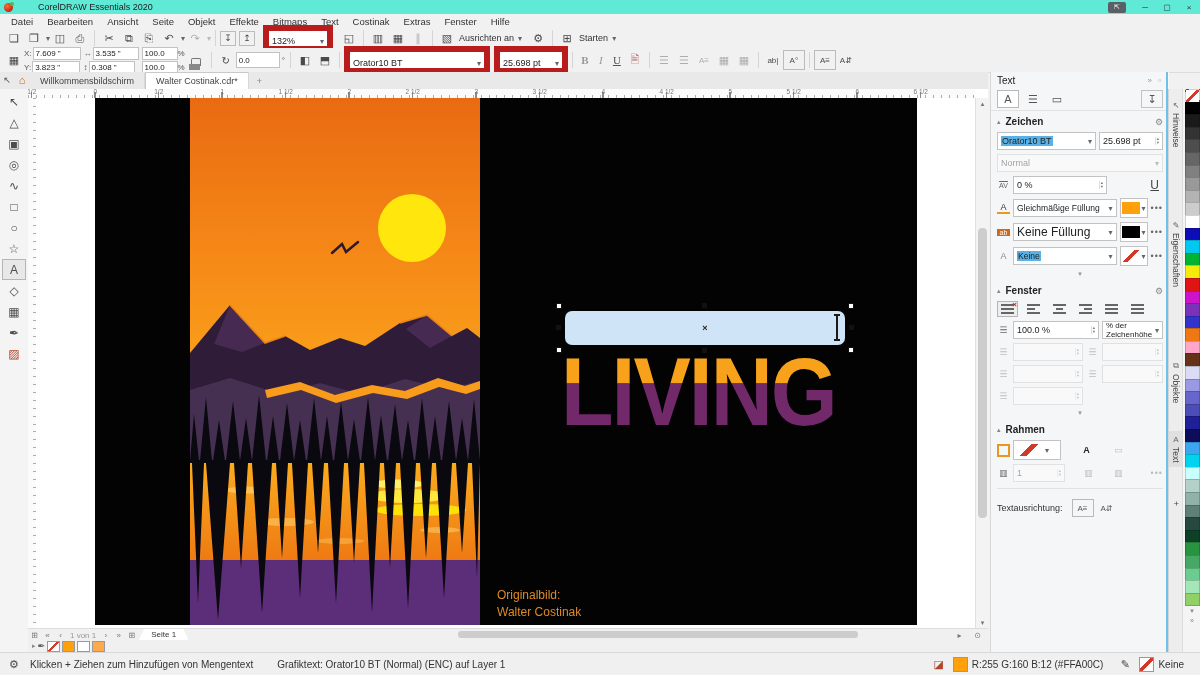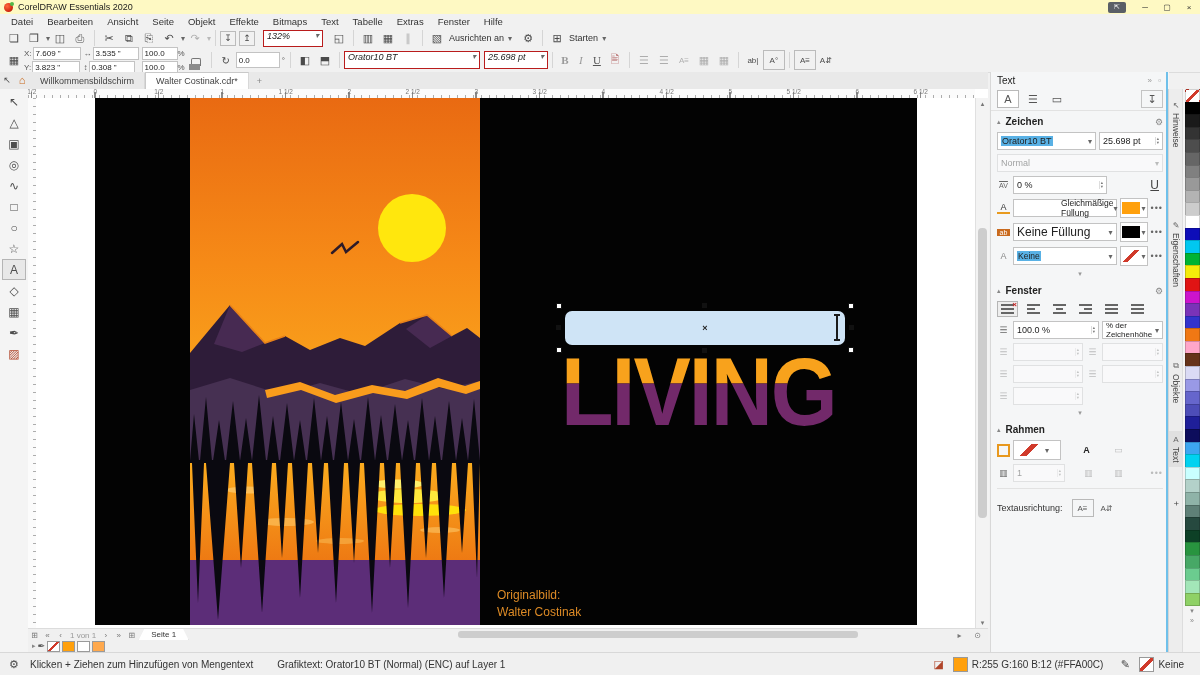--- a/index.html
+++ b/index.html
@@ -3,32 +3,32 @@
 <meta charset="utf-8">
 <style>
   html,body{margin:0;padding:0;}
   #app{position:relative;width:1200px;height:675px;background:#f1f1f1;font-family:"Liberation Sans",sans-serif;color:#222;overflow:hidden;-webkit-font-smoothing:antialiased;}
   .abs{position:absolute;}
   .row{display:flex;align-items:center;}
   .dis{opacity:.4;}
   .sep{width:1px;height:16px;background:#d5d5d5;margin:0 4px;}
   .dd{font-size:8px;color:#666;margin-left:2px;}
   
-  #titlebar{left:0;top:0;width:1200px;height:14px;background:#fef9c3;border-bottom:1px solid #e3e3e3;display:flex;align-items:center;font-size:9px;}
+  #titlebar{left:0;top:0;width:1200px;height:14px;background:#5eead4;border-bottom:1px solid #e3e3e3;display:flex;align-items:center;font-size:9px;gap:20px;}
   #applogo{width:9px;height:9px;border-radius:50%;background:radial-gradient(circle at 35% 35%,#ff6a3c,#d62b12 60%,#8f1b0a);margin:0 5px 0 4px;position:relative;}
   #applogo:after{content:"";position:absolute;right:-1px;top:-1px;width:4px;height:4px;border-radius:50%;background:#53b948;}
   .wbtn{width:22px;height:13px;display:flex;align-items:center;justify-content:center;font-size:8px;color:#333;}
   #sharebtn{width:18px;height:11px;background:#5a5f66;color:#fff;border-radius:2px;font-size:7px;display:flex;align-items:center;justify-content:center;margin-right:8px;}
   
   #menubar{left:0;top:14px;width:1200px;height:14px;background:#f1f1f1;display:flex;align-items:center;padding-left:4px;font-size:9.5px;color:#333;}
   .menu-item{padding:0 7px;height:14px;display:flex;align-items:center;}
   
   #toolbar{left:0;top:28px;width:1200px;height:20px;background:#f1f1f1;border-bottom:1px solid #e0e0e0;display:flex;align-items:center;padding-left:4px;}
   .tbico{width:20px;height:18px;display:inline-flex;align-items:center;justify-content:center;font-size:11px;color:#4a4a4a;}
-  .combo{background:#fff;border:1px solid #b91c1c;height:15px;display:flex;align-items:flex-start;font-size:9px;padding:0 3px;color:#222;font-style:italic;}
+  .combo{background:#fff;border:6px solid #b91c1c;height:15px;display:flex;align-items:flex-end;font-size:9px;padding:0 3px;color:#222;}
   .combo .dd{margin-left:auto;padding-left:4px;}
   .tbtext{font-size:9px;color:#333;margin:0 2px;}
   
   #propbar{left:0;top:48px;width:1200px;height:24px;background:#f1f1f1;border-bottom:1px solid #dcdcdc;display:flex;align-items:center;padding-left:4px;}
   .pfield{background:#fff;border:1px solid #c3c3c3;height:11px;font-size:8px;display:flex;align-items:center;padding:0 2px;color:#222;}
   .pstack{display:flex;flex-direction:column;gap:1px;margin-right:3px;}
   .plabel{font-size:8px;color:#555;margin-right:1px;}
   .bbtn{font-size:11px;color:#9a9a9a;width:16px;text-align:center;font-family:"Liberation Serif",serif;}
   
   #tabbar{left:0;top:72px;width:988px;height:17px;background:#e9e9e9;border-bottom:1px solid #d8d8d8;display:flex;align-items:flex-end;font-size:9px;color:#444;}
@@ -139,21 +139,21 @@
   <div id="menubar" class="abs">
 
   <div class="menu-item">Datei</div>
       <div class="menu-item">Bearbeiten</div>
       <div class="menu-item">Ansicht</div>
       <div class="menu-item">Seite</div>
       <div class="menu-item">Objekt</div>
       <div class="menu-item">Effekte</div>
       <div class="menu-item">Bitmaps</div>
       <div class="menu-item">Text</div>
-      <div class="menu-item">Tabelle</div>
+      <div class="menu-item">Costinak</div>
       <div class="menu-item">Extras</div>
       <div class="menu-item">Fenster</div>
       <div class="menu-item">Hilfe</div>
     </div>
 
   <div id="toolbar" class="abs">
     <span class="tbico">❏</span>
     <span class="tbico">❒</span>
       <span class="dd">▾</span>
     <span class="tbico">◫</span>
@@ -473,21 +473,21 @@
       <span class="dicon" style="font-size:7px;text-decoration:overline;">AV</span>
       <div class="dsel" style="flex:0 0 86px;">
           <span>0 %</span>
           <span class="dspin" style="margin-left:auto;">▴<br>▾</span>
         </div>
       <span style="margin-left:auto;font-size:12px;color:#444;text-decoration:underline;padding-right:4px;">U</span>
     </div>
     <div class="drow">
       <span class="dicon" style="color:#333;border-bottom:2px solid #e89a1e;">A</span>
       <div class="dsel">
-          <span style="font-size:8.5px;margin-left:44px;">Gleichmäßige Füllung</span>
+          <span style="font-size:8.5px;">Gleichmäßige Füllung</span>
           <span class="dd">▾</span>
         </div>
       <div class="dswatchbox">
           <div class="dswatch" style="background:#FFA00C;"></div>
           <span class="dd">▾</span>
         </div>
       <span class="more">•••</span>
     </div>
     <div class="drow">
       <span class="dicon" style="font-size:7px;background:#c96a1e;color:#fff;">ab</span>

